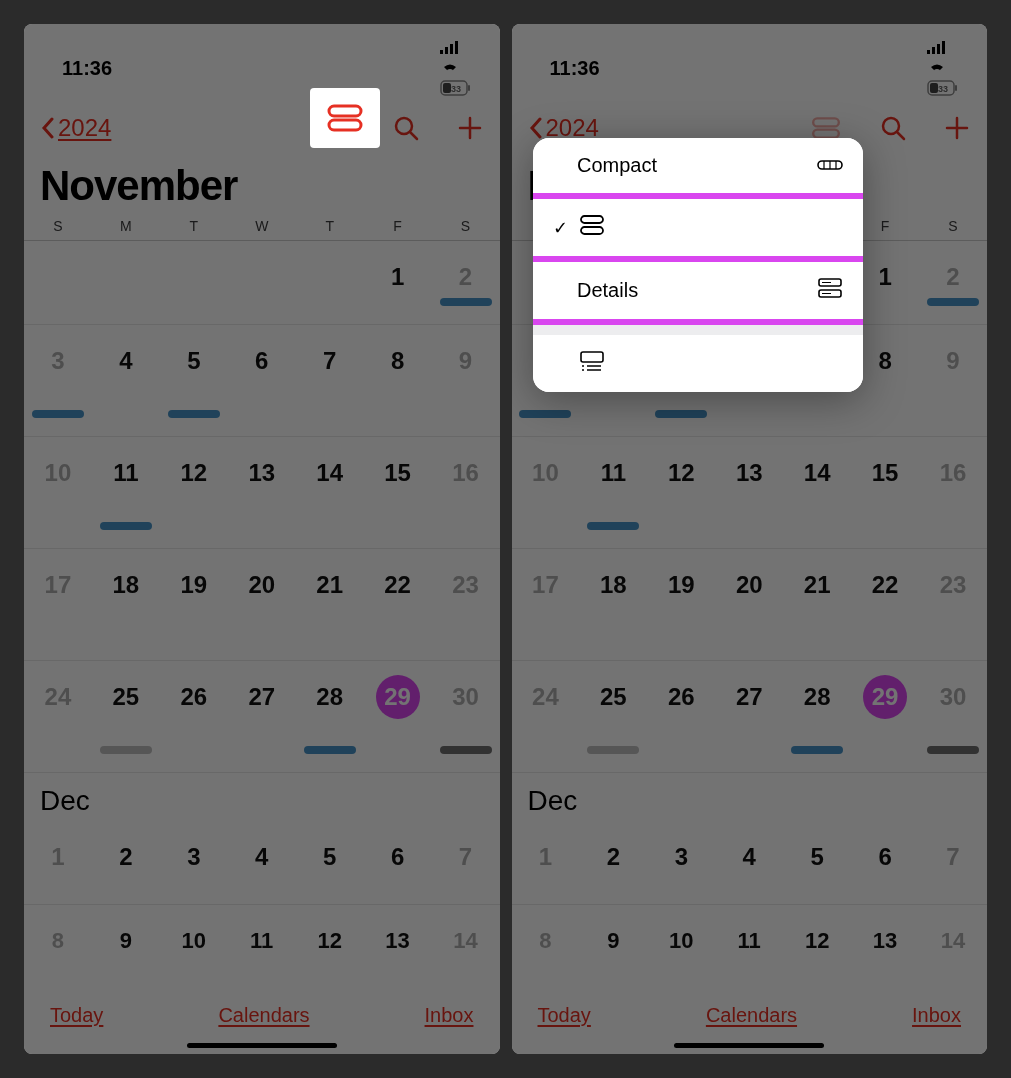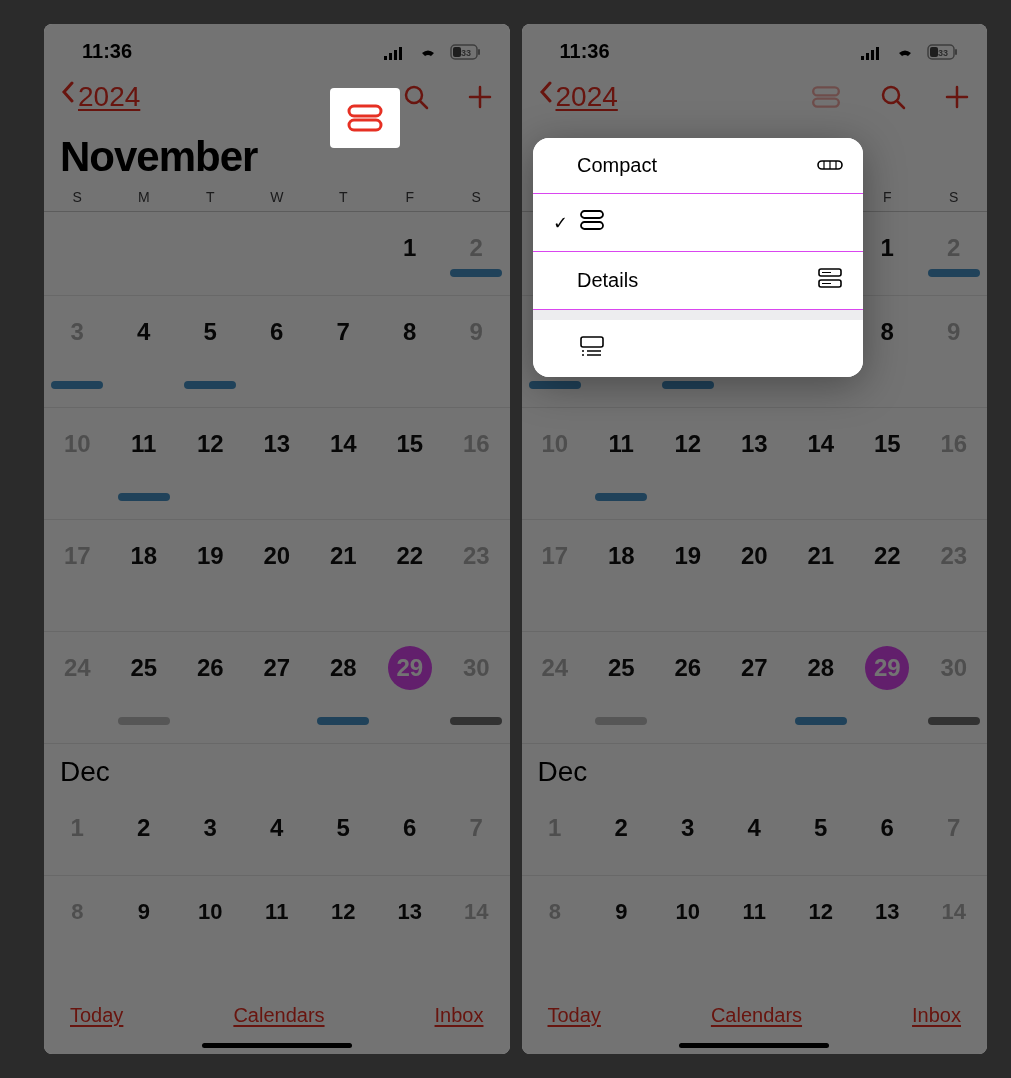--- a/index.html
+++ b/index.html
@@ -9,21 +9,20 @@
     width: 1011px;
     height: 1078px;
     overflow: hidden;
     position: relative;
   }
   .wrapper {
     display: flex;
     gap: 12px;
     padding: 24px;
     height: 100%;
-    margin-left: 20px;
   }
   .phone {
     flex: 1;
     background: #fff;
     border-radius: 8px;
     position: relative;
     overflow: hidden;
     display: flex;
     flex-direction: column;
   }
@@ -38,32 +37,33 @@
   }
   
   .status-bar {
     display: flex;
     justify-content: space-between;
     align-items: center;
     padding: 16px 28px 8px 38px;
     font-weight: 700;
     font-size: 20px;
   }
-  .status-icons { display: flex; align-items: flex-end; gap: 12px; }
+  .status-icons { display: flex; align-items: flex-start; gap: 6px; flex-direction: column; }
   
   .nav-bar {
     display: flex;
     align-items: center;
     padding: 10px 16px;
     position: relative;
   }
   .back-link {
     color: #e63023;
-    font-size: 28px;
-    display: flex;
+    font-size: 24px;
+    display: flex;
+    align-items: center;
     gap: 2px;
     text-decoration: underline;
     text-underline-offset: 3px;
   }
   .nav-icons {
     margin-left: auto;
     display: flex;
     align-items: center;
     gap: 36px;
   }
@@ -175,21 +175,21 @@
     background: #f6f6f8;
     border-radius: 16px;
     box-shadow: 0 8px 40px rgba(0,0,0,0.35);
     overflow: hidden;
   }
   .popup-item {
     display: flex;
     align-items: center;
     padding: 16px 20px 16px 20px;
     font-size: 20px;
-    border-bottom: 1px solid #d946ef;
+    border-bottom: 6px solid #d946ef;
     background: #fff;
   }
   .popup-item:last-child { border-bottom: none; }
   .popup-sep { height: 10px; background: #ededef; }
   .popup-check { width: 24px; text-align: left; font-size: 18px; }
   .popup-label { flex: 1; }
   .popup-icon { width: 28px; text-align: right; }
 </style>
 </head>
 <body>

